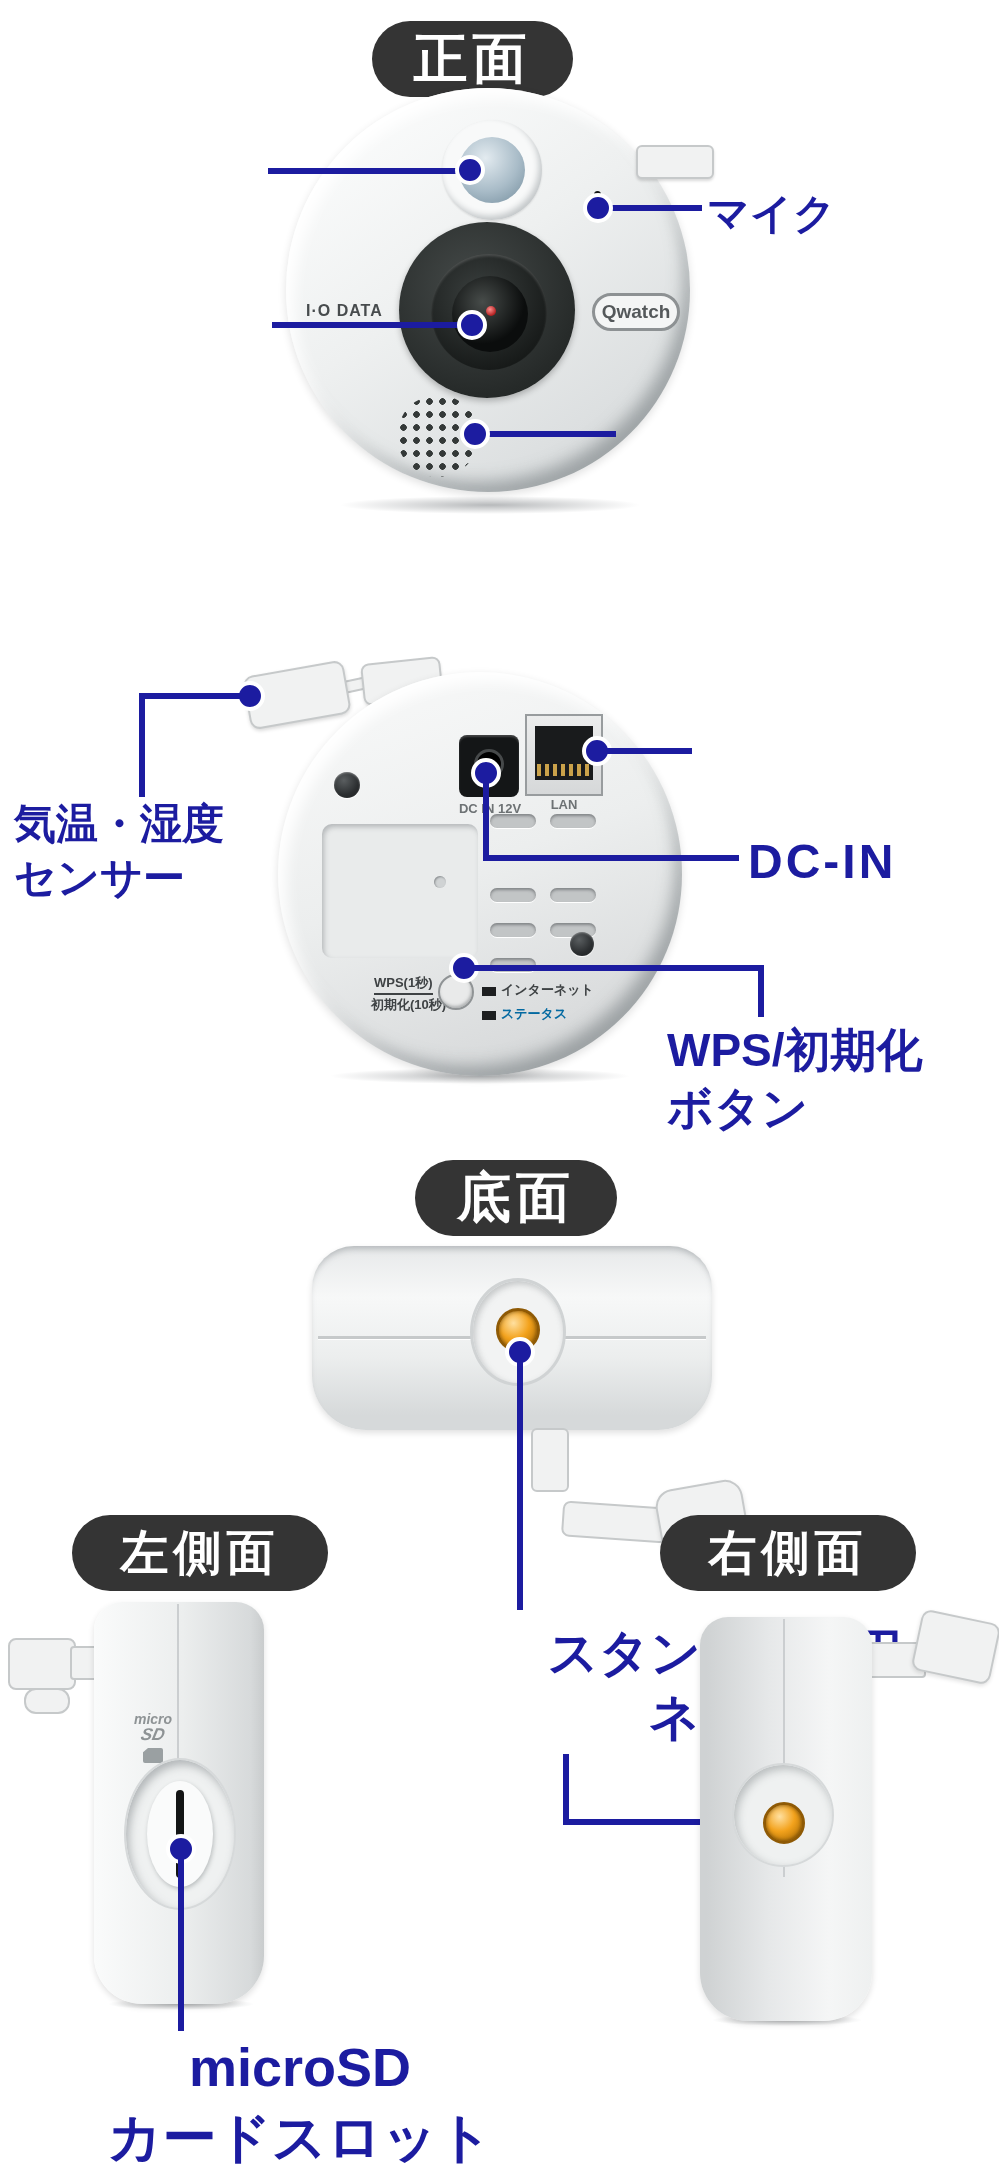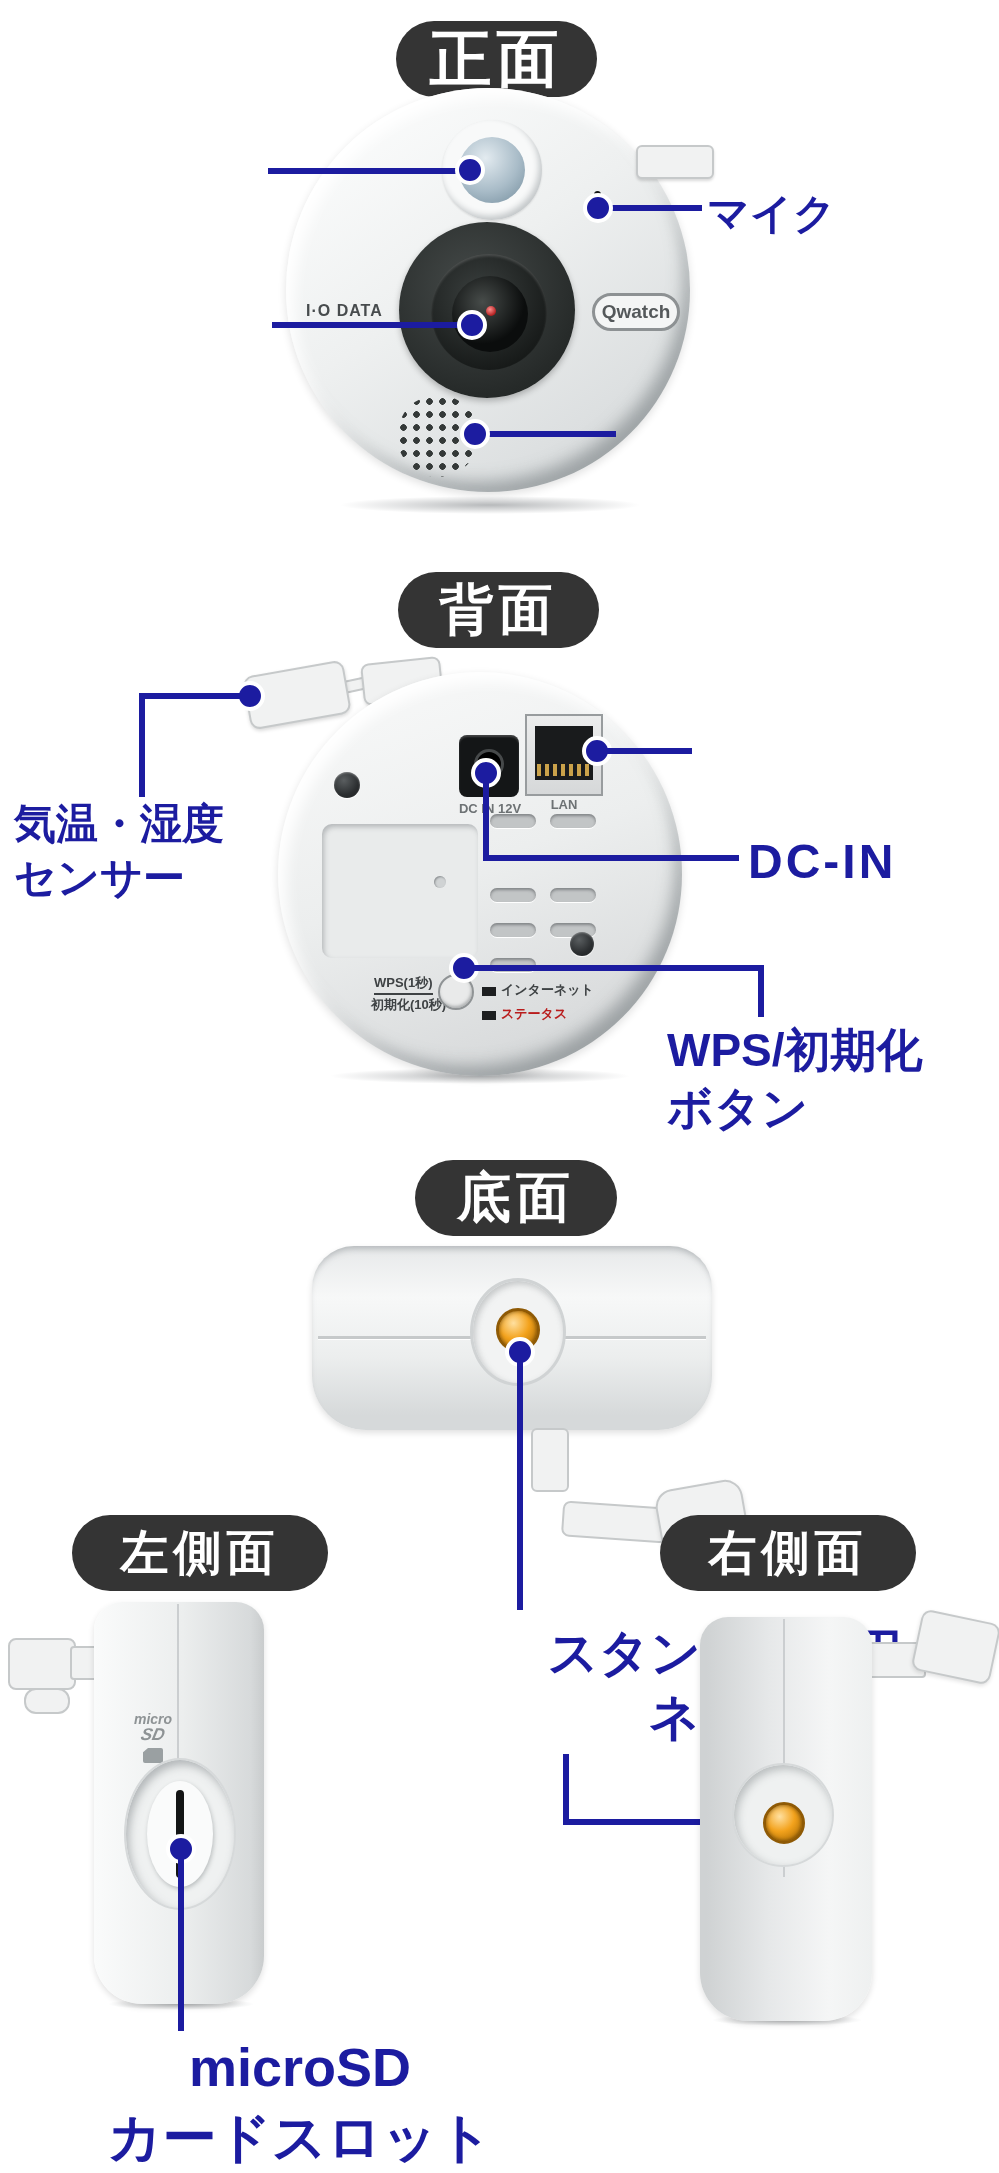--- a/index.html
+++ b/index.html
@@ -43,21 +43,21 @@
     border:3px solid #8f5a05;box-shadow:inset 0 0 4px rgba(0,0,0,.5);}
   .slab{position:absolute;width:170px;border-radius:28px 28px 48px 48px;box-sizing:border-box;}
   .seam{position:absolute;background:#cbced0;}
   .small-dev-txt{position:absolute;color:#6d7274;font-weight:bold;text-align:center;}
 </style>
 </head>
 <body>
 
 <div id="canvas">
 
-  <div class="badge" style="left:396px;top:21px;width:201px;height:76px;font-size:62px;">正面</div>
+  <div class="badge" style="left:372px;top:21px;width:201px;height:76px;font-size:54px;">正面</div>
 
   <div class="shadow-ell" style="left:340px;top:496px;width:300px;height:18px;"></div>
 
   <div class="disc" style="left:286px;top:88px;"></div>
 
   <div class="whitepart" style="left:636px;top:145px;width:78px;height:34px;border-radius:6px;box-shadow:0 2px 3px rgba(0,0,0,.15);"></div>
 
   <div style="position:absolute;left:442px;top:120px;width:100px;height:100px;border-radius:50%;background:#f8f9f9;box-shadow:inset -3px -4px 6px #c3c7c9,0 1px 2px rgba(0,0,0,.1);"></div>
   <div style="position:absolute;left:459px;top:137px;width:66px;height:66px;border-radius:50%;background:radial-gradient(circle at 40% 32%,#e3ebf0,#a9bcc8 55%,#7e96a5 90%);"></div>
 
@@ -79,21 +79,20 @@
   <div class="hline" style="left:272px;top:322px;width:200px;"></div>
   <div class="dot" style="left:457px;top:310px;"></div>
 
   <div class="lbl" style="left:707px;top:186px;font-size:42px;">マイク</div>
   <div class="hline" style="left:598px;top:205px;width:104px;"></div>
   <div class="dot" style="left:583px;top:193px;"></div>
 
   <div class="hline" style="left:475px;top:431px;width:141px;"></div>
   <div class="dot" style="left:460px;top:419px;"></div>
 
-  <div class="badge" style="left:398px;top:572px;width:201px;height:76px;font-size:54px;">背面</div>
 
   <div class="shadow-ell" style="left:330px;top:1068px;width:300px;height:16px;"></div>
 
   <div class="whitepart" style="left:326px;top:678px;width:64px;height:13px;border-radius:7px;transform:rotate(-12deg);"></div>
   <div class="whitepart" style="left:362px;top:660px;width:80px;height:42px;transform:rotate(-6deg);box-shadow:0 2px 3px rgba(0,0,0,.12);"></div>
   <div class="whitepart" style="left:246px;top:668px;width:102px;height:54px;border-radius:10px;transform:rotate(-10deg);box-shadow:0 2px 4px rgba(0,0,0,.15);"></div>
 
   <div class="disc" style="left:278px;top:672px;background:linear-gradient(160deg,#f6f7f7 12%,#eceeee 48%,#dadcdd 82%,#c9cccd);"></div>
 
   <div style="position:absolute;left:322px;top:824px;width:156px;height:134px;border-radius:10px;background:#e9ebeb;box-shadow:inset 2px 3px 5px rgba(120,125,128,.45);"></div>
@@ -118,21 +117,21 @@
   <div class="vent" style="left:490px;top:958px;"></div>
   <div class="screw" style="left:334px;top:772px;width:26px;height:26px;"></div>
   <div class="screw" style="left:570px;top:932px;width:24px;height:24px;"></div>
 
   <div style="position:absolute;left:374px;top:974px;font-size:13px;font-weight:bold;color:#3e4244;border-bottom:2px solid #3e4244;padding-bottom:1px;">WPS(1秒)</div>
   <div style="position:absolute;left:371px;top:996px;font-size:13px;font-weight:bold;color:#3e4244;">初期化(10秒)</div>
   <div style="position:absolute;left:438px;top:974px;width:36px;height:36px;border-radius:50%;background:#e9eaea;border:2px solid #8f9395;box-sizing:border-box;box-shadow:inset -1px -2px 3px rgba(120,124,126,.5);"></div>
   <div style="position:absolute;left:482px;top:987px;width:14px;height:9px;background:#1d1f20;"></div>
   <div style="position:absolute;left:501px;top:981px;font-size:13px;font-weight:bold;color:#3e4244;">インターネット</div>
   <div style="position:absolute;left:482px;top:1011px;width:14px;height:9px;background:#1d1f20;"></div>
-  <div style="position:absolute;left:501px;top:1005px;font-size:13px;font-weight:bold;color:#b91c1c;">ステータス</div>
+  <div style="position:absolute;left:501px;top:1005px;font-size:13px;font-weight:bold;color:#0369a1;">ステータス</div>
 
   <div class="dot" style="left:235px;top:681px;"></div>
   <div class="hline" style="left:142px;top:693px;width:108px;"></div>
   <div class="vline" style="left:139px;top:693px;height:104px;"></div>
   <div class="lbl" style="left:14px;top:850px;font-size:42px;">センサー</div>
   <div class="lbl" style="left:14px;top:796px;font-size:42px;">気温・湿度</div>
 
   <div class="dot" style="left:582px;top:736px;"></div>
   <div class="hline" style="left:597px;top:748px;width:95px;"></div>
 

